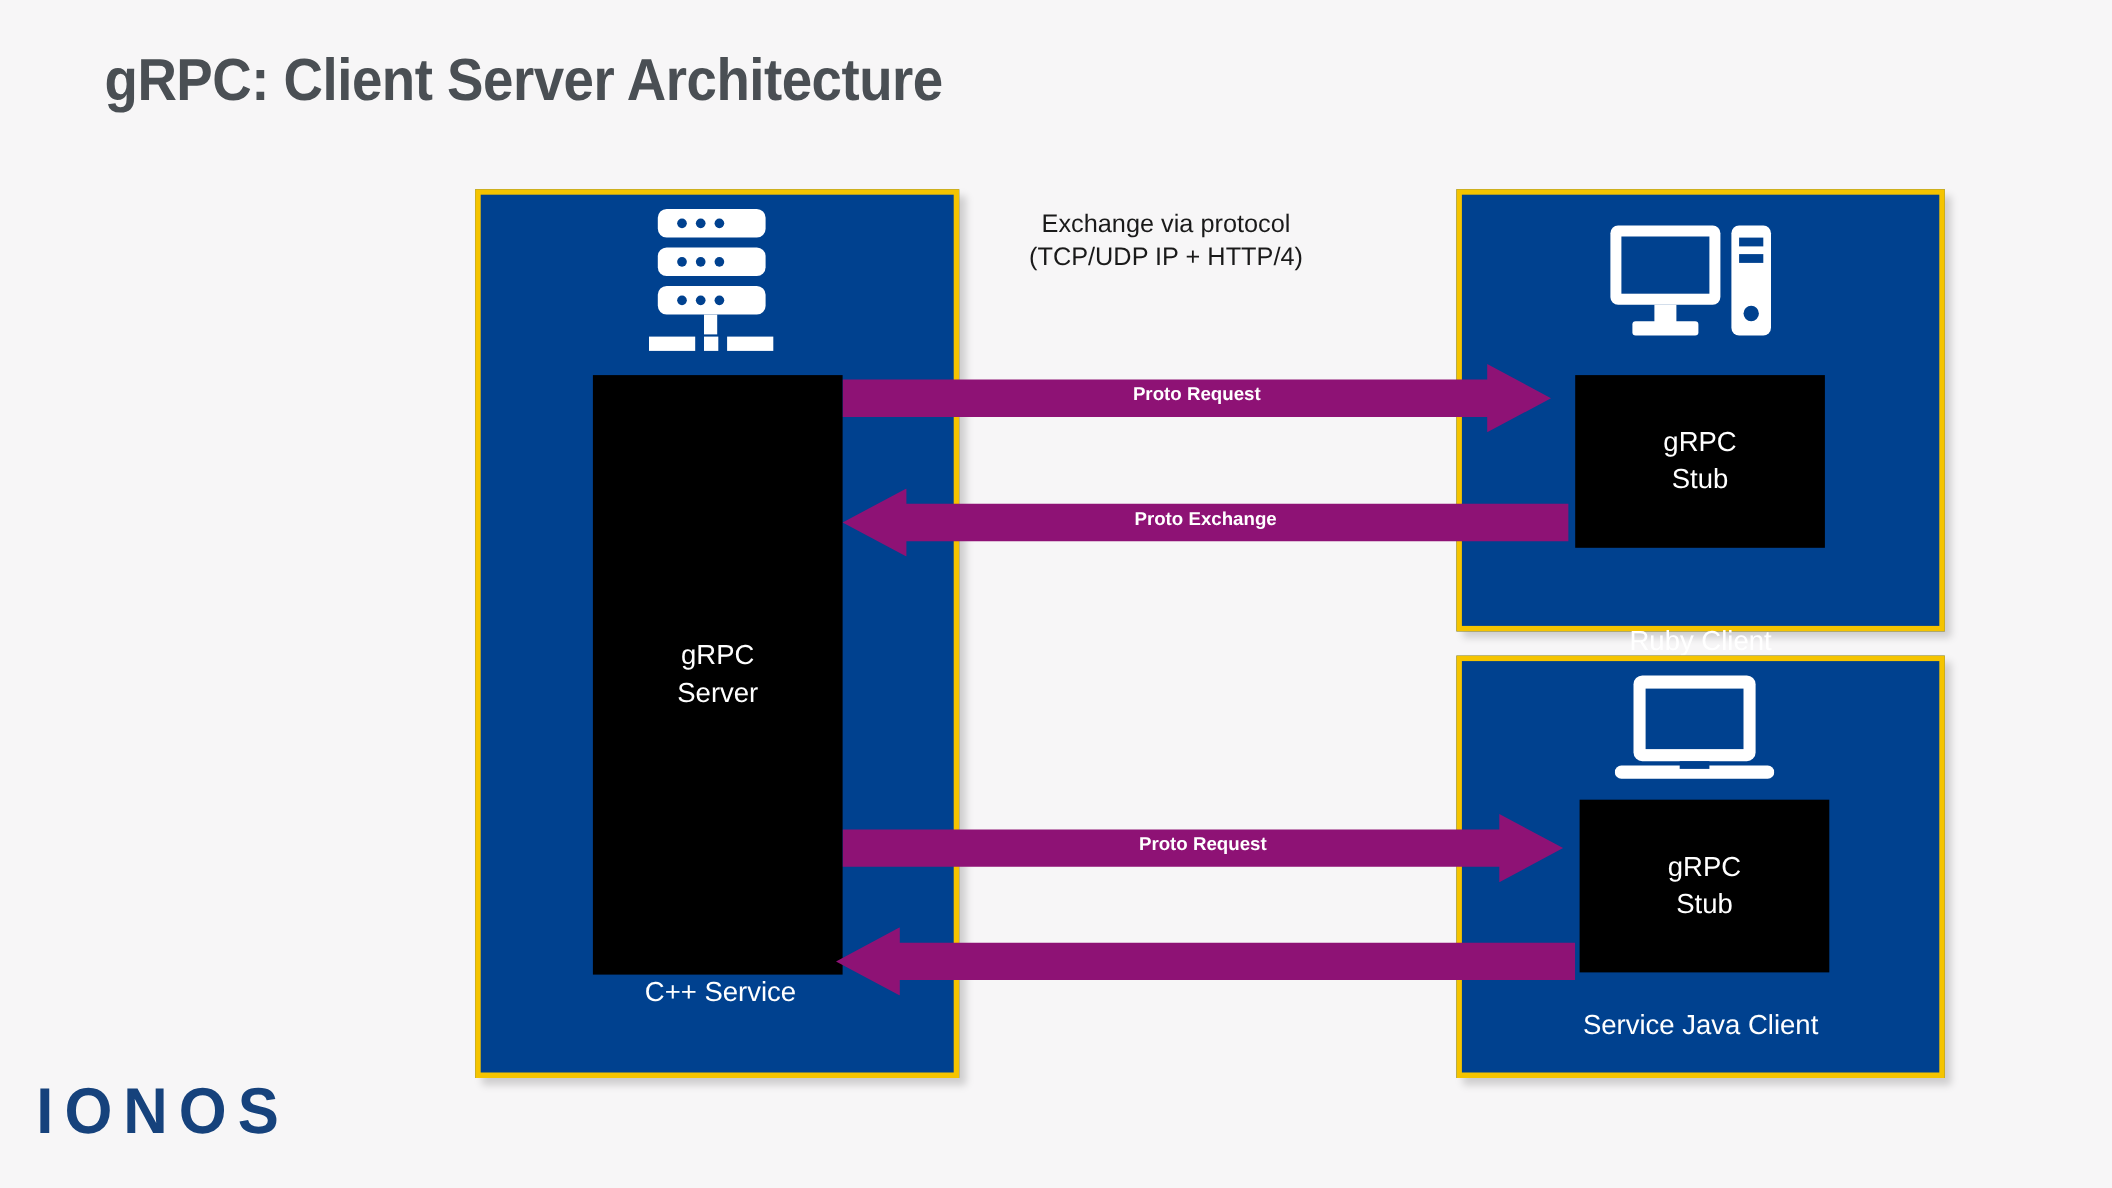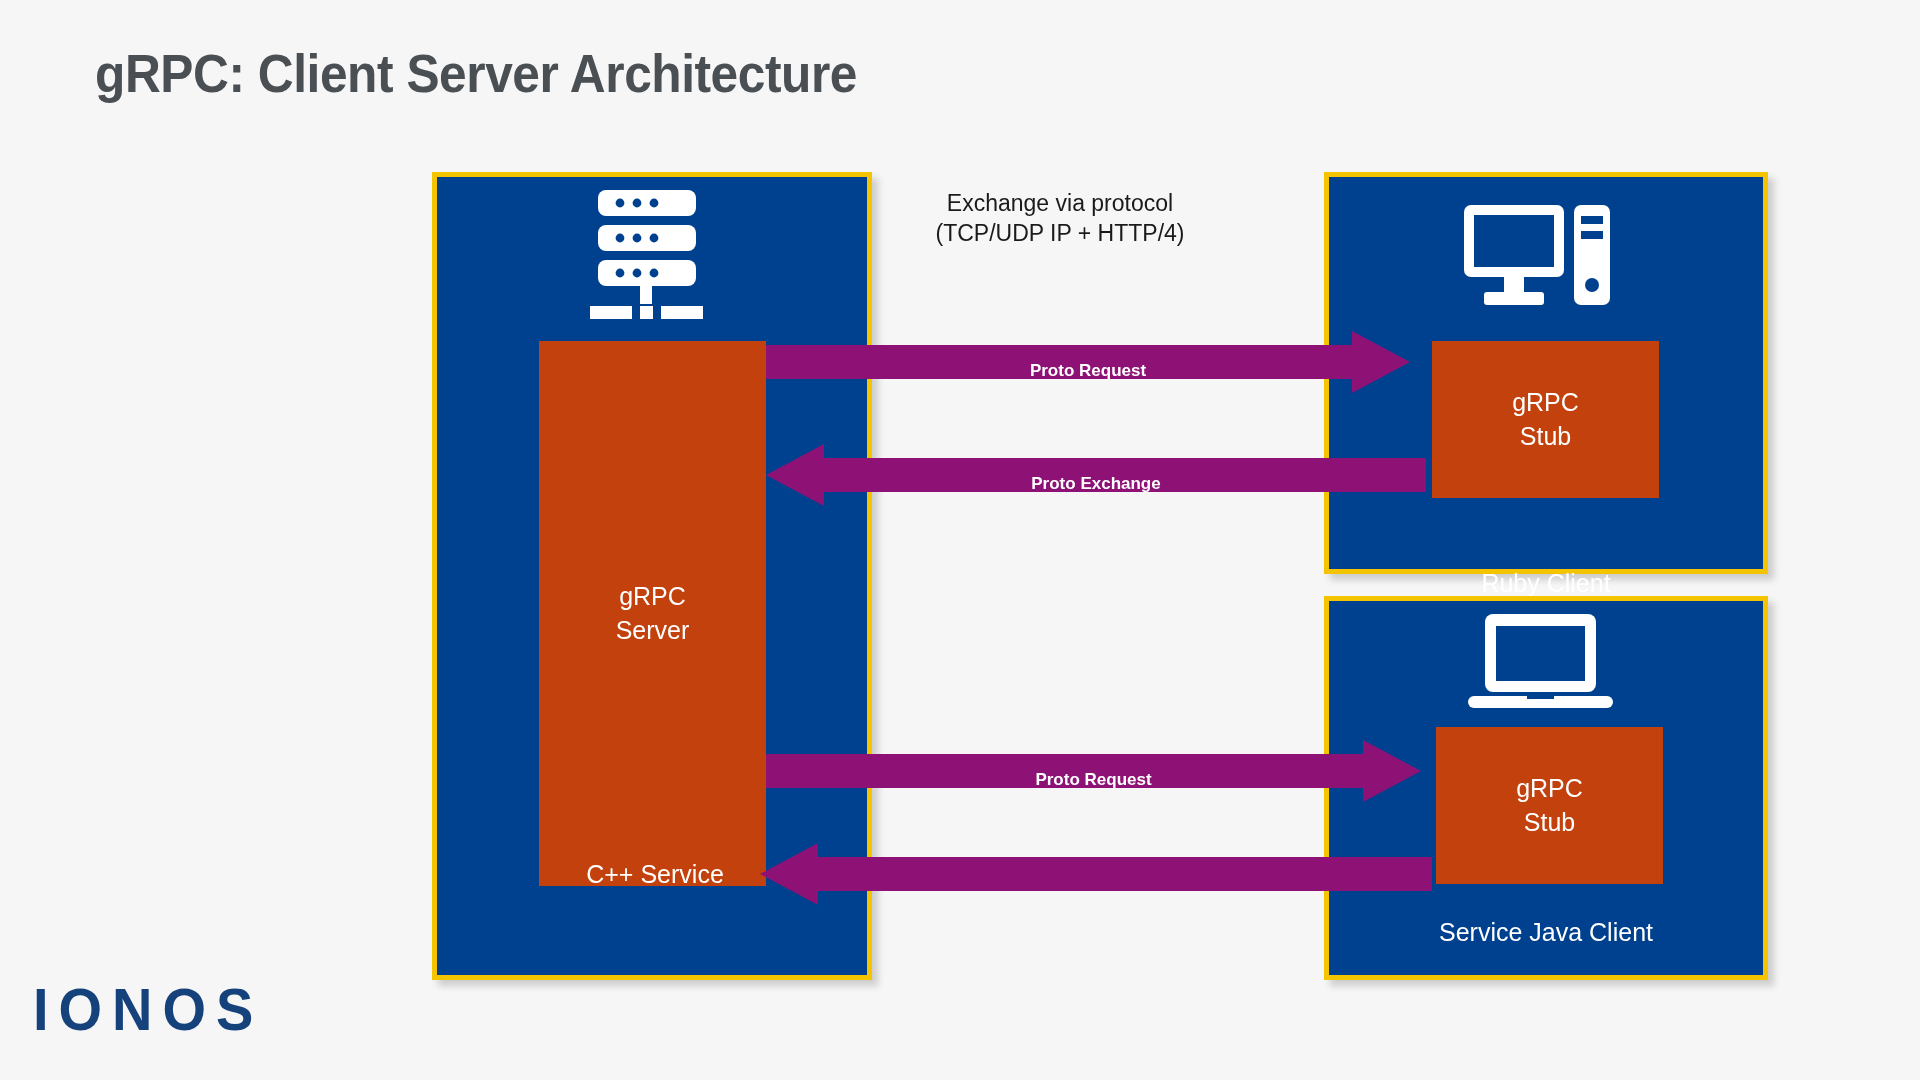--- a/index.html
+++ b/index.html
@@ -37,21 +37,21 @@
     box-sizing: border-box;
     box-shadow: 6px 6px 7px rgba(0,0,0,0.17);
   }
   #server-panel  { left: 432px; top: 172px; width: 440px; height: 808px; }
   #ruby-panel    { left: 1324px; top: 172px; width: 444px; height: 402px; }
   #android-panel { left: 1324px; top: 596px; width: 444px; height: 384px; }
 
   
   .cyan-box {
     position: absolute;
-    background: #c2410c;
+    background: #000000;
     box-sizing: border-box;
     display: flex;
     align-items: center;
     justify-content: center;
     text-align: center;
     color: #ffffff;
     font-size: 25px;
     line-height: 1.35;
     white-space: pre-line;
   }
@@ -60,21 +60,21 @@
   #android-stub-box{ left: 1436px; top: 727px; width: 227px; height: 157px; }
 
   
   .panel-caption {
     position: absolute;
     color: #ffffff;
     font-size: 25px;
     text-align: center;
     white-space: nowrap;
   }
-  #server-caption  { left: 432px; top: 860px; width: 446px; }
+  #server-caption  { left: 432px; top: 888px; width: 446px; }
   #ruby-caption    { left: 1324px; top: 521px; width: 444px; margin-top: 48px; }
   #android-caption { left: 1324px; top: 918px; width: 444px; }
 
   
   .icon-wrap { position: absolute; }
   #server-icon-wrap  { left: 582px; top: 188px;  width: 130px; height: 135px; }
   #desktop-icon-wrap { left: 1462px; top: 203px; width: 150px; height: 105px; }
   #laptop-icon-wrap  { left: 1468px; top: 612px; width: 145px; height: 100px; }
 
   
@@ -94,21 +94,20 @@
   .arrow { position: absolute; }
   .arrow svg { display: block; }
   .arrow-label {
     position: absolute;
     width: 100%;
     text-align: center;
     color: #ffffff;
     font-size: 17px;
     font-weight: bold;
     white-space: nowrap;
-    margin-top: 12px;
   }
   #arrow-req-top   { left: 766px; top: 331px; width: 644px; height: 62px; }
   #arrow-resp-top  { left: 766px; top: 444px; width: 660px; height: 62px; }
   #arrow-req-bot   { left: 766px; top: 740px; width: 655px; height: 62px; }
   #arrow-resp-bot  { left: 760px; top: 843px; width: 672px; height: 62px; }
 
   #arrow-req-top .arrow-label   { top: 18px; }
   #arrow-resp-top .arrow-label  { top: 18px; }
   #arrow-req-bot .arrow-label   { top: 18px; }
   #arrow-resp-bot .arrow-label  { top: 18px; }

